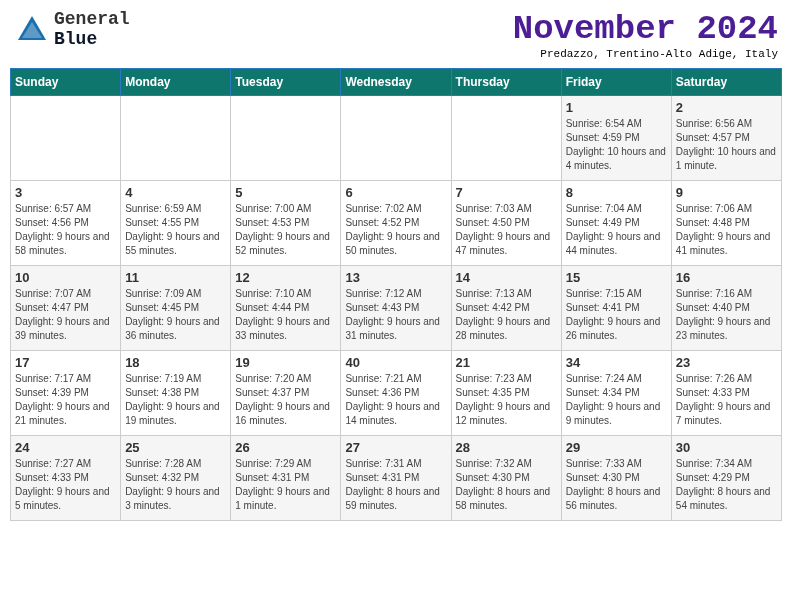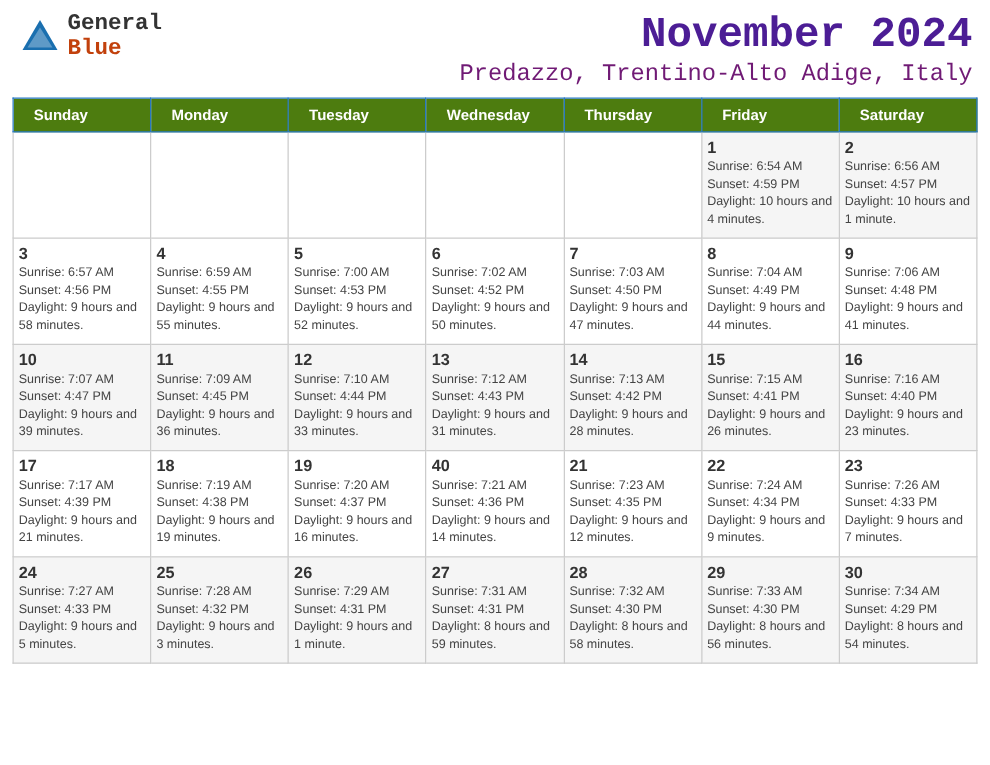--- a/index.html
+++ b/index.html
@@ -28,50 +28,50 @@
       line-height: 1.1;
     }
     .logo-general {
       font-size: 18px;
       font-weight: bold;
       color: #333;
     }
     .logo-blue {
       font-size: 18px;
       font-weight: bold;
-      color: #c2410c;
+      color: #0f172a;
     }
     .logo-icon {
       width: 36px;
       height: 36px;
       margin-right: 4px;
     }
     .title-block {
       text-align: right;
     }
     .month-title {
       font-size: 34px;
       font-weight: bold;
       color: #4c1d95;
     }
     .subtitle {
-      font-size: 19px;
-      color: #701a75;
+      font-size: 11px;
+      color: #000000;
     }
     table {
       width: 100%;
       border-collapse: collapse;
       table-layout: fixed;
     }
     thead tr th {
-      background-color: #4d7c0f;
+      background-color: #0f766e;
       color: #fff;
       font-size: 12px;
       font-weight: bold;
-      padding: 6px 16px;
+      padding: 6px 4px;
       text-align: left;
       border: 1px solid #2979c2;
     }
     tbody tr td {
       border: 1px solid #ccc;
       vertical-align: top;
       padding: 4px;
       font-size: 10px;
       color: #333;
       height: 85px;
@@ -197,21 +197,21 @@
 Daylight: 9 hours and 19 minutes.</span></td>
         <td><span class="day-number">19</span><span class="day-info" style="white-space: pre-line;">Sunrise: 7:20 AM
 Sunset: 4:37 PM
 Daylight: 9 hours and 16 minutes.</span></td>
         <td><span class="day-number">40</span><span class="day-info" style="white-space: pre-line;">Sunrise: 7:21 AM
 Sunset: 4:36 PM
 Daylight: 9 hours and 14 minutes.</span></td>
         <td><span class="day-number">21</span><span class="day-info" style="white-space: pre-line;">Sunrise: 7:23 AM
 Sunset: 4:35 PM
 Daylight: 9 hours and 12 minutes.</span></td>
-        <td><span class="day-number">22</span><span class="day-info" style="white-space: pre-line;">Sunrise: 7:24 AM
+        <td><span class="day-number">34</span><span class="day-info" style="white-space: pre-line;">Sunrise: 7:24 AM
 Sunset: 4:34 PM
 Daylight: 9 hours and 9 minutes.</span></td>
         <td><span class="day-number">23</span><span class="day-info" style="white-space: pre-line;">Sunrise: 7:26 AM
 Sunset: 4:33 PM
 Daylight: 9 hours and 7 minutes.</span></td>
       </tr>
       <tr>
         <td><span class="day-number">24</span><span class="day-info" style="white-space: pre-line;">Sunrise: 7:27 AM
 Sunset: 4:33 PM
 Daylight: 9 hours and 5 minutes.</span></td>

